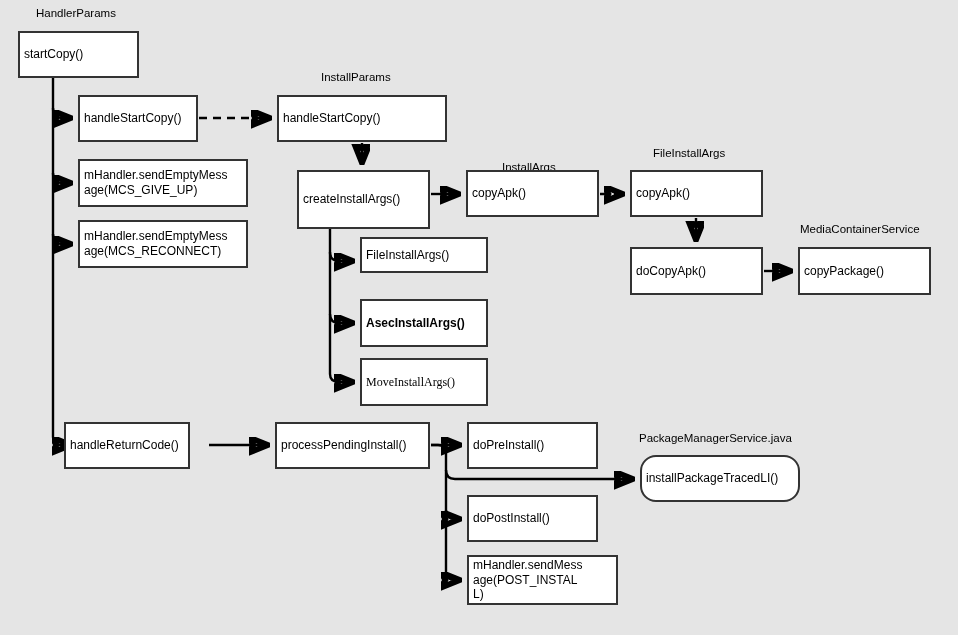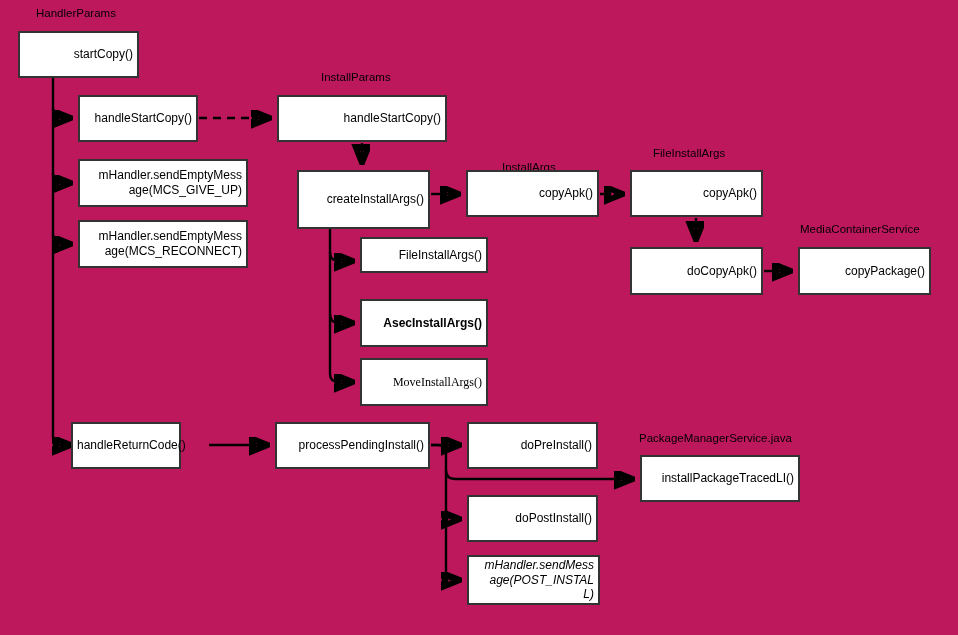--- a/index.html
+++ b/index.html
@@ -4,40 +4,40 @@
 <style>
   html, body {
     margin: 0;
     padding: 0;
     background: #ffffff;
   }
   #canvas {
     position: relative;
     width: 958px;
     height: 635px;
-    background: #be185d;
+    background: #e5e5e5;
     font-family: "Liberation Sans", sans-serif;
     overflow: hidden;
   }
   .group-label {
     position: absolute;
     font-size: 11.5px;
     color: #000000;
     white-space: nowrap;
     line-height: 1;
   }
   .node {
     position: absolute;
     box-sizing: border-box;
     border: 2px solid #333333;
     background: #ffffff;
     display: flex;
     align-items: center;
     justify-content: center;
-    text-align: right;
+    text-align: left;
     font-size: 12px;
     color: #000000;
     line-height: 1.22;
     padding: 10px 4px;
   }
   .node .node-text {
     display: block;
     width: 100%;
     white-space: pre-line;
   }
@@ -153,39 +153,39 @@
   </div>
 
   <div class="node" style="left:798px; top:247px; width:133px; height:48px;">
     <span class="node-text">copyPackage()</span>
   </div>
 
   <div class="node" style="left:630px; top:247px; width:133px; height:48px;">
     <span class="node-text">doCopyApk()</span>
   </div>
 
-  <div class="node" style="left:71px; top:422px; width:110px; height:47px;">
+  <div class="node" style="left:64px; top:422px; width:126px; height:47px;">
     <span class="node-text">handleReturnCode()</span>
   </div>
 
   <div class="node" style="left:275px; top:422px; width:155px; height:47px;">
     <span class="node-text">processPendingInstall()</span>
   </div>
 
   <div class="node" style="left:467px; top:422px; width:131px; height:47px;">
     <span class="node-text">doPreInstall()</span>
   </div>
 
-  <div class="node" style="left:640px; top:455px; width:160px; height:47px;">
+  <div class="node" style="left:640px; top:455px; width:160px; height:47px;border-radius:16px;">
     <span class="node-text">installPackageTracedLI()</span>
   </div>
 
   <div class="node" style="left:467px; top:495px; width:131px; height:47px;">
     <span class="node-text">doPostInstall()</span>
   </div>
 
-  <div class="node" style="left:467px; top:555px; width:133px; height:50px;font-style:italic;">
+  <div class="node" style="left:467px; top:555px; width:151px; height:50px;">
     <span class="node-text">mHandler.sendMess
 age(POST_INSTAL
 L)</span>
   </div>
 
 </div>
 
 </body></html>

